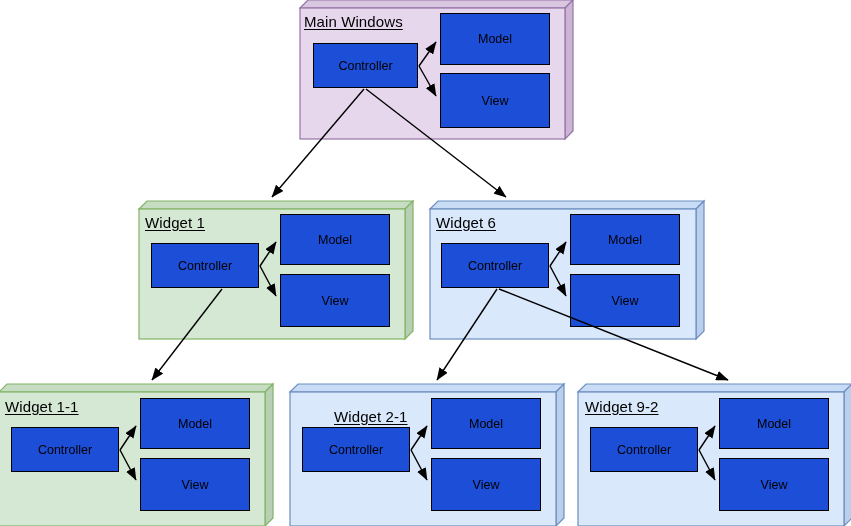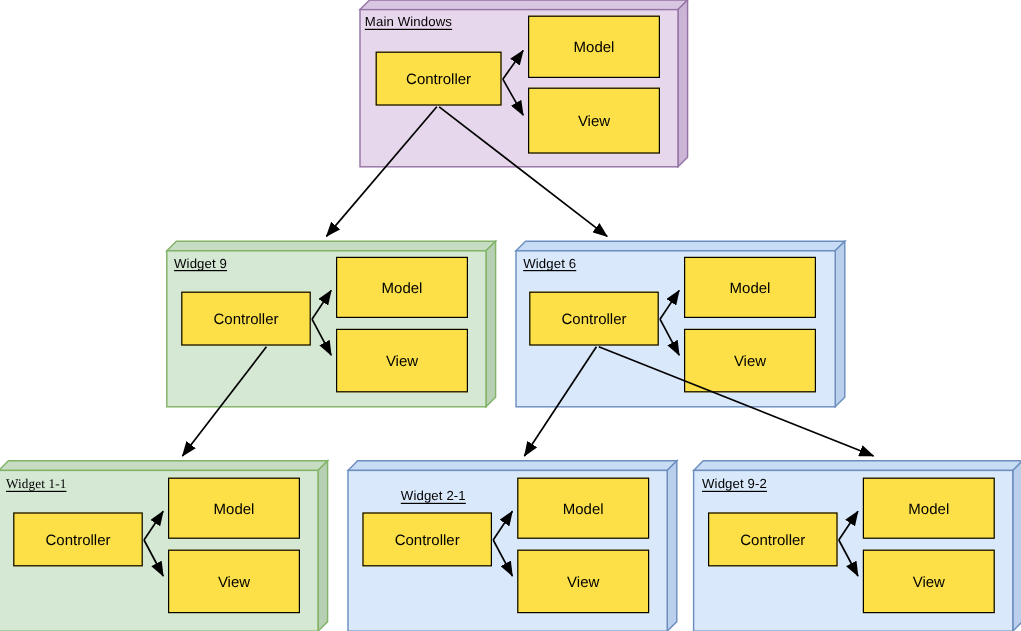--- a/index.html
+++ b/index.html
@@ -10,32 +10,32 @@
   #canvas {
     position: relative;
     width: 851px;
     height: 526px;
     background: #ffffff;
     font-family: "Liberation Sans", sans-serif;
     overflow: hidden;
   }
   .container-label {
     position: absolute;
-    font-size: 11px;
+    font-size: 15px;
     color: #000;
     text-decoration: underline;
     text-underline-offset: 2px;
     white-space: nowrap;
     letter-spacing: 0.1px;
   }
   
   .inner-box {
     position: absolute;
     box-sizing: border-box;
-    background: #fde047;
+    background: #1d4ed8;
     border: 1.3px solid #000;
     display: flex;
     align-items: center;
     justify-content: center;
     font-size: 12.5px;
     color: #000;
   }
   .svg-layer {
     position: absolute;
     left: 0;
@@ -62,21 +62,21 @@
     <div class="inner-box" style="left:440px; top:13px; width:110px; height:52px;">Model</div>
     <div class="inner-box" style="left:440px; top:73px; width:110px; height:55px;">View</div>
   </div>
 
   <div class="node">
     <svg class="svg-layer">
       <polygon points="139,209 147,201 413,201 405,209" fill="#c6ddc4" stroke="#82b366" stroke-width="1.2"></polygon>
       <polygon points="405,209 413,201 413,331 405,339" fill="#b7d0b4" stroke="#82b366" stroke-width="1.2"></polygon>
       <rect x="139" y="209" width="266" height="130" fill="#d5e8d4" stroke="#82b366" stroke-width="1.2"></rect>
     </svg>
-    <div class="container-label" style="left:145px; top:214px;">Widget 9</div>
+    <div class="container-label" style="left:145px; top:214px;">Widget 1</div>
     <div class="inner-box" style="left:151px; top:243px; width:108px; height:45px;">Controller</div>
     <div class="inner-box" style="left:280px; top:214px; width:110px; height:51px;">Model</div>
     <div class="inner-box" style="left:280px; top:274px; width:110px; height:53px;">View</div>
   </div>
 
   <div class="node">
     <svg class="svg-layer">
       <polygon points="430,209 438,201 704,201 696,209" fill="#c9dcf5" stroke="#6c8ebf" stroke-width="1.2"></polygon>
       <polygon points="696,209 704,201 704,331 696,339" fill="#bacfec" stroke="#6c8ebf" stroke-width="1.2"></polygon>
       <rect x="430" y="209" width="266" height="130" fill="#dae8fc" stroke="#6c8ebf" stroke-width="1.2"></rect>
@@ -86,21 +86,21 @@
     <div class="inner-box" style="left:570px; top:214px; width:110px; height:51px;">Model</div>
     <div class="inner-box" style="left:570px; top:274px; width:110px; height:53px;">View</div>
   </div>
 
   <div class="node">
     <svg class="svg-layer">
       <polygon points="-1,392 7,384 273,384 265,392" fill="#c6ddc4" stroke="#82b366" stroke-width="1.2"></polygon>
       <polygon points="265,392 273,384 273,518 265,526" fill="#b7d0b4" stroke="#82b366" stroke-width="1.2"></polygon>
       <rect x="-1" y="392" width="266" height="134" fill="#d5e8d4" stroke="#82b366" stroke-width="1.2"></rect>
     </svg>
-    <div class="container-label" style="left:5px; top:398px;font-family:Liberation Serif, serif;">Widget 1-1</div>
+    <div class="container-label" style="left:5px; top:398px;">Widget 1-1</div>
     <div class="inner-box" style="left:11px; top:427px; width:108px; height:45px;">Controller</div>
     <div class="inner-box" style="left:140px; top:398px; width:110px; height:51px;">Model</div>
     <div class="inner-box" style="left:140px; top:458px; width:110px; height:53px;">View</div>
   </div>
 
   <div class="node">
     <svg class="svg-layer">
       <polygon points="290,392 298,384 564,384 556,392" fill="#c9dcf5" stroke="#6c8ebf" stroke-width="1.2"></polygon>
       <polygon points="556,392 564,384 564,518 556,526" fill="#bacfec" stroke="#6c8ebf" stroke-width="1.2"></polygon>
       <rect x="290" y="392" width="266" height="134" fill="#dae8fc" stroke="#6c8ebf" stroke-width="1.2"></rect>

